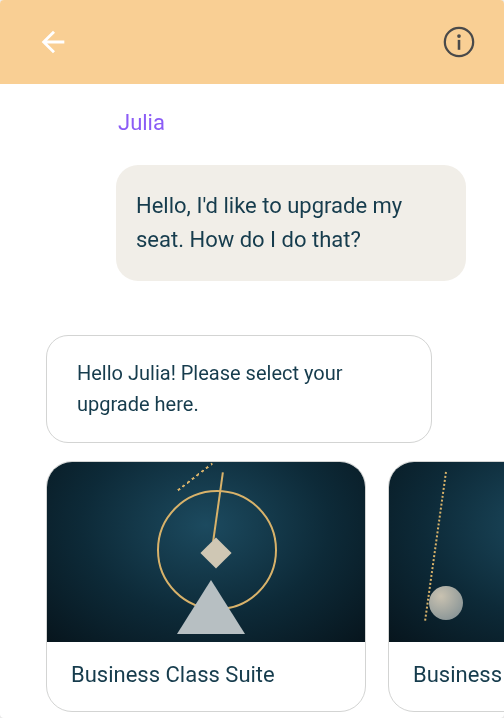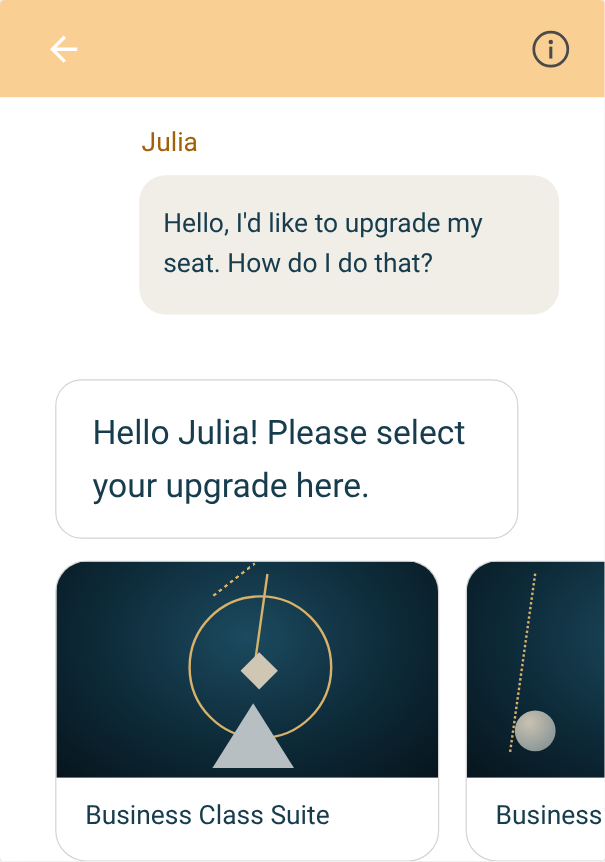--- a/index.html
+++ b/index.html
@@ -32,44 +32,44 @@
     align-items: center;
     justify-content: center;
     cursor: pointer;
   }
   .chat-area {
     flex: 1;
     padding: 26px 0 0 0;
     position: relative;
   }
   .sender-name {
-    color: #a16207;
+    color: #8b5cf6;
     font-size: 22px;
     margin-left: 118px;
-    margin-bottom: 14px;
+    margin-bottom: 30px;
   }
   .user-bubble {
     background: #f1eee8;
     border-radius: 22px;
     padding: 24px 20px;
     margin-left: 116px;
     margin-right: 38px;
     color: #163c4d;
     font-size: 22px;
     line-height: 1.55;
   }
   .bot-bubble {
     margin-top: 54px;
     margin-left: 46px;
     margin-right: 72px;
     border: 1.5px solid #d3d4d3;
     border-radius: 22px;
     padding: 22px 30px;
     color: #163c4d;
-    font-size: 28px;
+    font-size: 20px;
     line-height: 1.55;
   }
   .cards-row {
     margin-top: 18px;
     padding-left: 46px;
     display: flex;
     gap: 22px;
     overflow: hidden;
   }
   .card {

